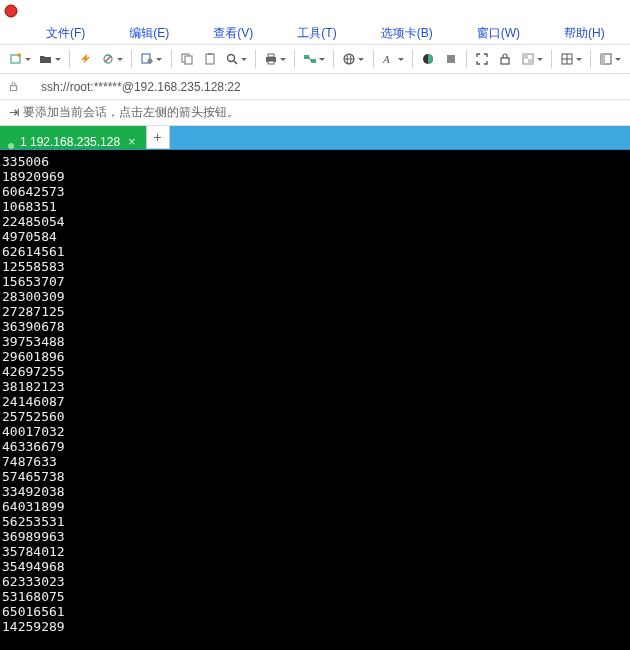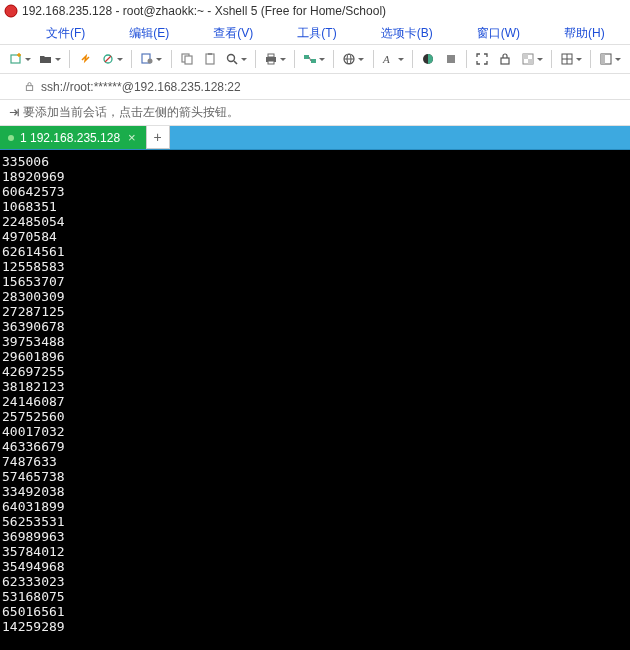--- a/index.html
+++ b/index.html
@@ -7,44 +7,43 @@
 .titlebar { display: flex; align-items: center; height: 22px; padding: 2px 4px; background: #fff; }
 .titlebar-icon { width: 14px; height: 14px; margin-right: 4px; }
 .titlebar-text { font-size: 12px; color: #333; }
 .menubar { display: flex; align-items: center; height: 22px; padding: 2px 8px; background: #fff; }
 .menu-item { padding: 2px 6px; font-size: 12px; color: #1d4ed8; cursor: pointer; margin-left: 32px; }
 .toolbar { display: flex; align-items: center; height: 30px; padding: 2px 6px; background: #fff; border-top: 1px solid #e0e0e0; border-bottom: 1px solid #e0e0e0; gap: 2px; }
 .tool-btn { display: inline-flex; align-items: center; justify-content: center; width: 22px; height: 22px; cursor: pointer; border-radius: 2px; position: relative; }
 .tool-sep { width: 1px; height: 18px; background: #d0d0d0; margin: 0 3px; }
 .tool-drop::after { content: ""; display: inline-block; width: 0; height: 0; border-left: 3px solid transparent; border-right: 3px solid transparent; border-top: 3px solid #666; margin-left: 2px; vertical-align: middle; }
 .tool-wide { width: 30px; }
-.addressbar { display: flex; align-items: center; height: 26px; padding: 3px 24px; background: #fff; border-bottom: 1px solid #e0e0e0; gap: 6px; }
+.addressbar { display: flex; align-items: center; height: 26px; padding: 3px 8px; background: #fff; border-bottom: 1px solid #e0e0e0; gap: 22px; }
 .lock-icon { color: #888; font-size: 11px; }
 .address-text { font-size: 12px; color: #555; }
 .tipbar { display: flex; align-items: center; height: 26px; padding: 3px 8px; background: #fff; border-bottom: 1px solid #e0e0e0; gap: 2px; }
 .tip-icon { color: #666; font-size: 12px; }
 .tip-text { font-size: 12px; color: #666; }
 .tabbar { display: flex; align-items: stretch; height: 24px; background: #3da9e0; border-bottom: 1px solid #2a8cc0; }
-.tab { display: flex; align-items: center; padding: 0 8px; background: #1aad4b; color: #fff; font-size: 12px; gap: 6px; cursor: pointer; }
+.tab { display: flex; align-items: flex-end; padding: 0 8px; background: #1aad4b; color: #fff; font-size: 12px; gap: 6px; cursor: pointer; }
 .tab-dot { width: 6px; height: 6px; border-radius: 50%; background: #8ee08e; }
 .tab-close { color: #d0f0d0; font-size: 13px; cursor: pointer; padding: 0 2px; }
 .tab-add { display: flex; align-items: center; justify-content: center; width: 24px; background: #fff; color: #666; font-size: 14px; border: 1px solid #ccc; border-top: none; cursor: pointer; }
 .terminal { background: #000; color: #eee; font-family: Consolas, monospace; font-size: 13px; line-height: 15px; padding: 4px 2px; height: calc(650px - 22px - 22px - 30px - 26px - 26px - 24px); overflow: hidden; white-space: pre; }
 svg { display: block; }
 </style>
 </head>
 <body>
 
 <div class="titlebar">
   <span class="titlebar-icon">
     <svg viewBox="0 0 14 14" width="14" height="14">
         <circle cx="7" cy="7" r="6" fill="#d33" stroke="#a00"></circle>
       </svg>
   </span>
-  <span class="titlebar-text">192.168.235.128 - root@zhaokk:~ - Xshell 5 (Free for Home/School)</span>
 </div>
 
 <div class="menubar">
   <div class="menu-item">文件(F)</div>
   <div class="menu-item">编辑(E)</div>
   <div class="menu-item">查看(V)</div>
   <div class="menu-item">工具(T)</div>
   <div class="menu-item">选项卡(B)</div>
   <div class="menu-item">窗口(W)</div>
   <div class="menu-item">帮助(H)</div>

